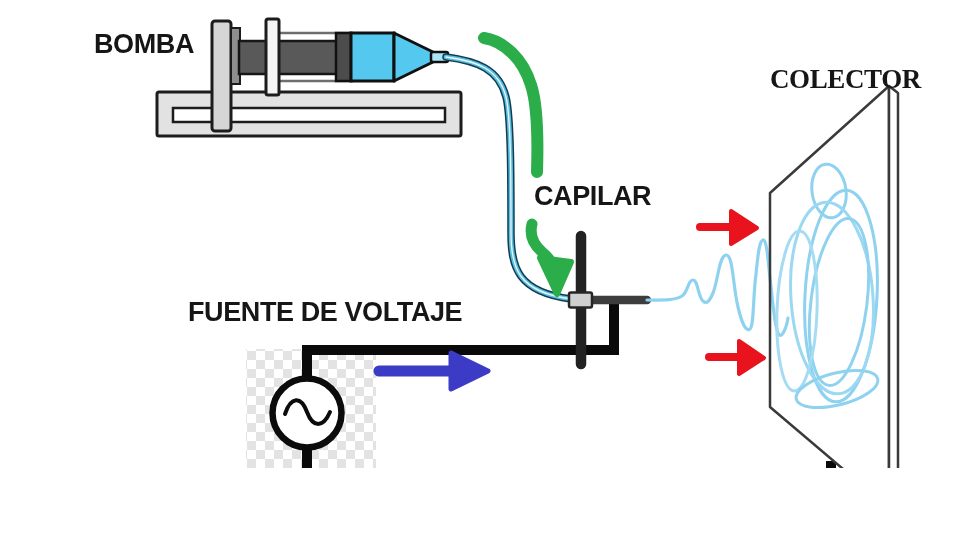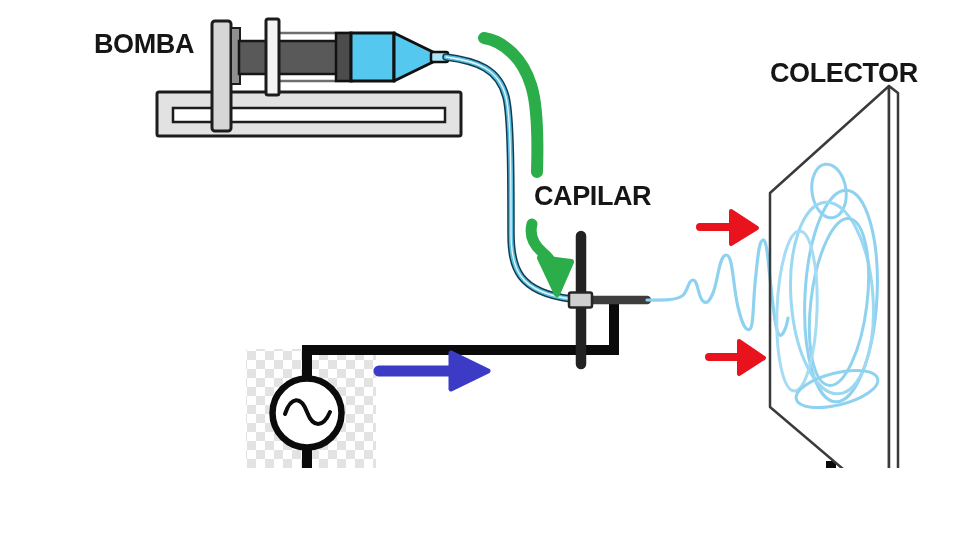--- a/index.html
+++ b/index.html
@@ -17,21 +17,21 @@
     color:#161616;
     font-size:27px;
     font-weight:600;
     letter-spacing:-0.4px;
     white-space:nowrap;
     line-height:1;
     user-select:none;
   }
   .lbl-pump{left:54px;top:31px;}
   .lbl-capillary{left:494px;top:183px;text-align:center;}
-  .lbl-collector{left:730px;top:60px;}
+  .lbl-collector{left:730px;top:66px;font-family:Liberation Serif, serif;}
   .lbl-voltage{left:148px;top:299px;}
 </style>
 </head>
 <body>
 
 <div id="stage">
 
   <svg width="980" height="560" viewBox="0 0 980 560">
     <defs>
       <pattern id="checker" width="18" height="18" patternUnits="userSpaceOnUse">
@@ -128,14 +128,15 @@
     </g>
     <g stroke="#e8131d" fill="#e8131d" stroke-linecap="round" stroke-linejoin="round">
       <path d="M669 357 L700 357" fill="none" stroke-width="8"></path>
       <path d="M699 341 L724 358 L699 374 Z" stroke-width="4"></path>
     </g>
   </svg>
 
   <div class="lbl lbl-pump">BOMBA</div>
   <div class="lbl lbl-capillary">CAPILAR</div>
   <div class="lbl lbl-collector">COLECTOR</div>
+  <div class="lbl lbl-voltage">FUENTE DE VOLTAJE</div>
 
 </div>
 
 </body></html>

